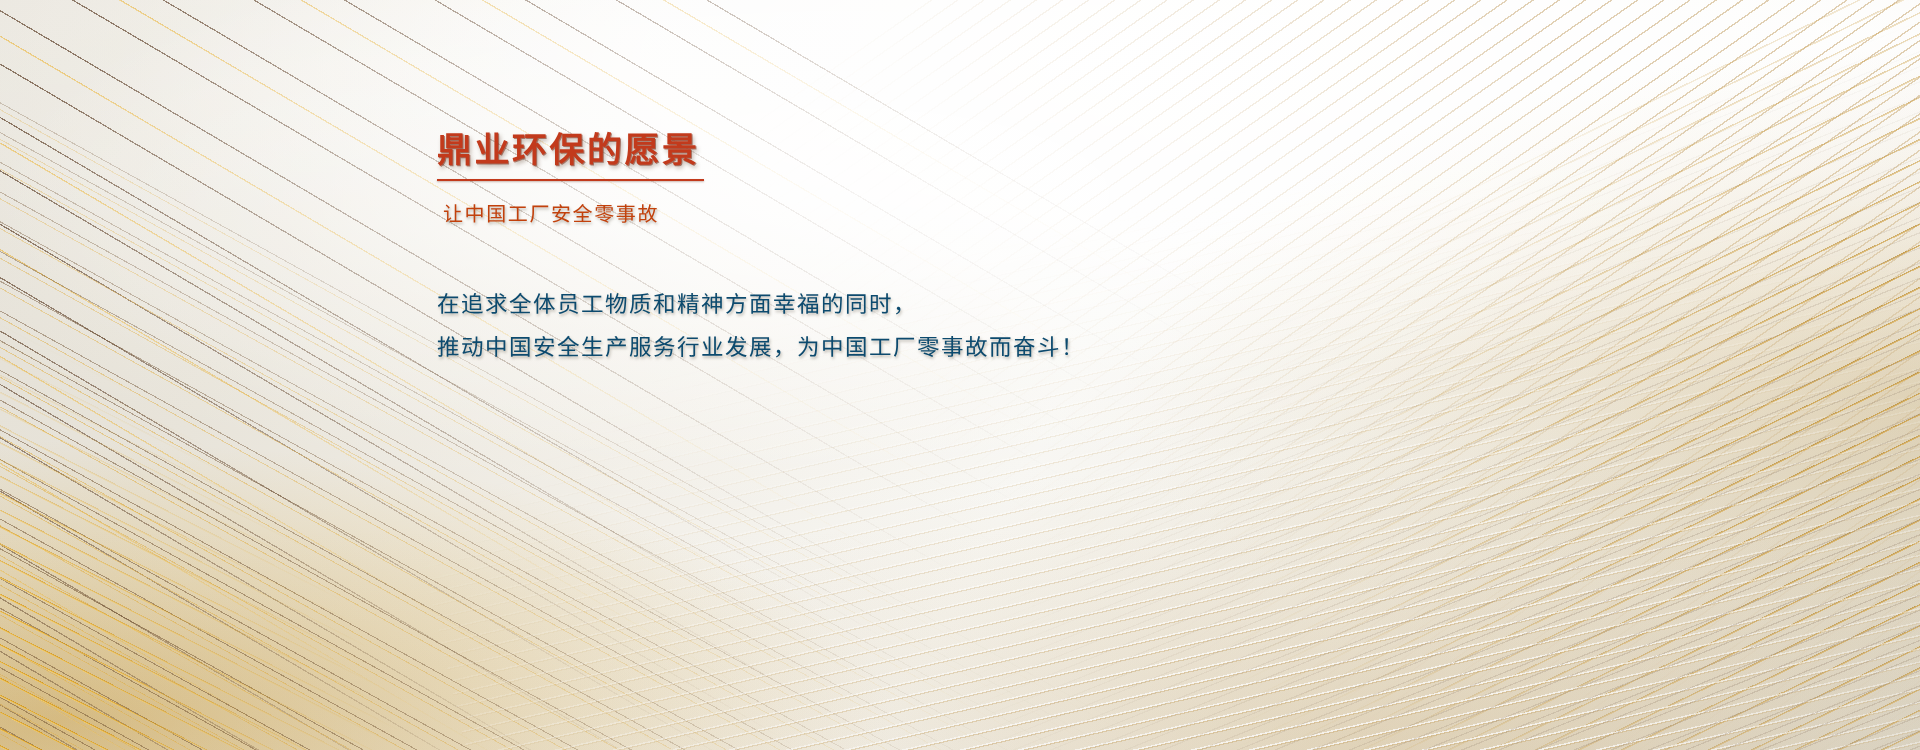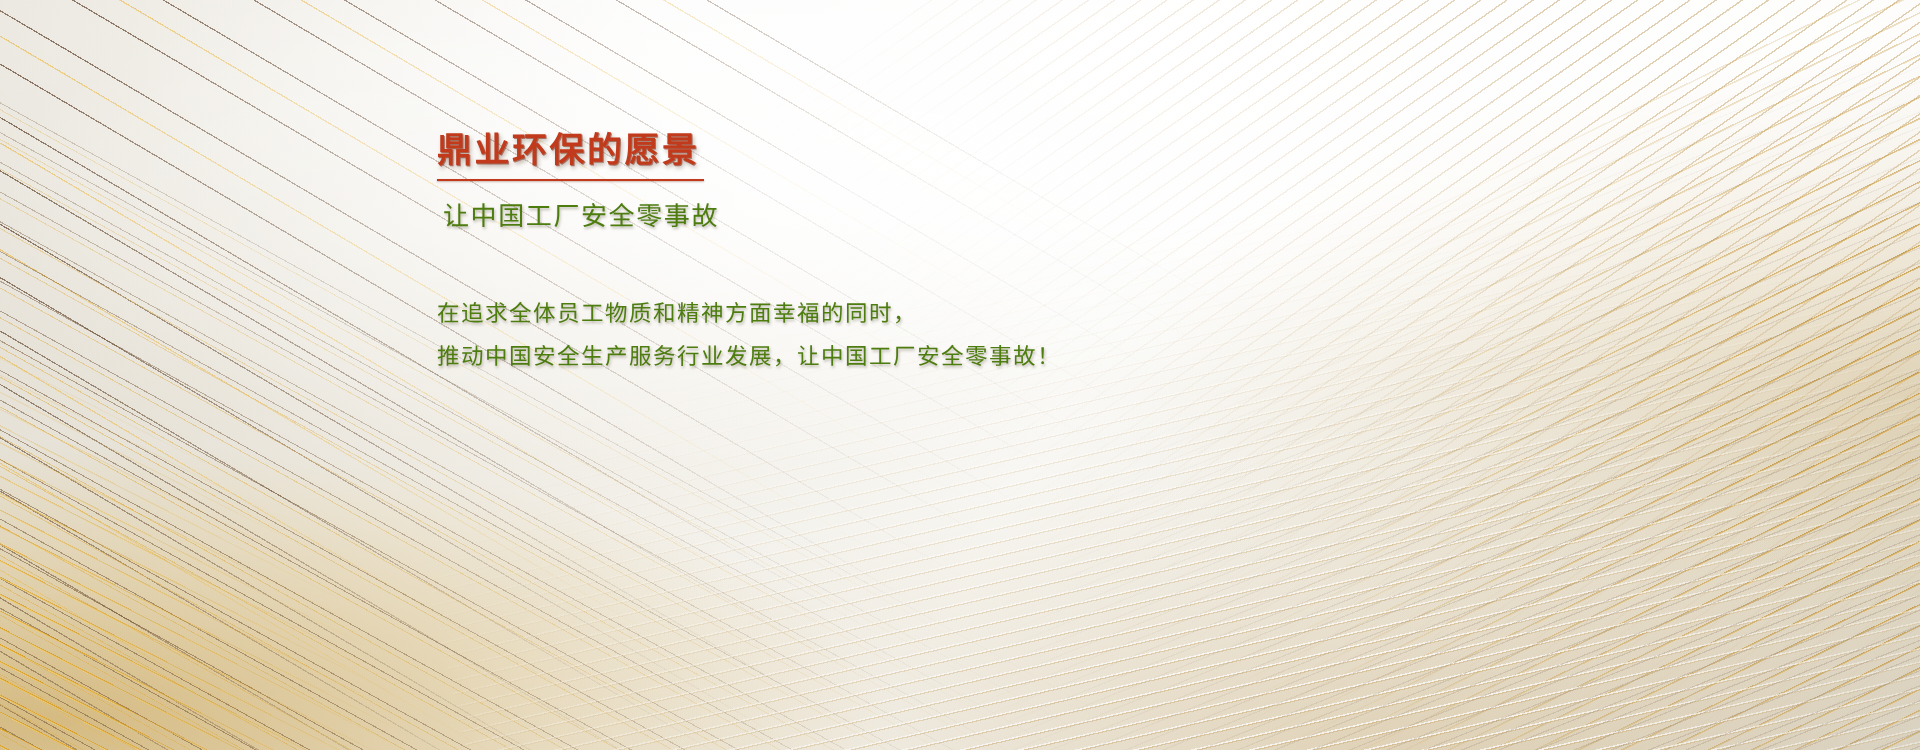--- a/index.html
+++ b/index.html
@@ -250,34 +250,33 @@
     right: -4px;
     bottom: 0;
     height: 2px;
     background: #c23a1c;
     box-shadow: 0 1px 2px rgba(110,50,25,0.35);
   }
 
   .subtitle {
     margin-top: 18px;
     margin-left: 6px;
-    color: #4d7c0f;
-    font-size: 26px;
+    color: #c2410c;
+    font-size: 20px;
     letter-spacing: 1.6px;
     line-height: 1.5;
     white-space: nowrap;
     text-shadow: 1px 2px 3px rgba(90,80,62,0.40);
-    font-family: Liberation Mono, monospace;
   }
 
   .block-mission .body-lines {
     margin-top: 24px;
   }
   .body-line {
-    color: #4d7c0f;
+    color: #0c4a6e;
     font-size: 22.5px;
     letter-spacing: 1.5px;
     line-height: 1.92;
     white-space: nowrap;
     text-shadow: 1px 2px 3px rgba(90,80,62,0.40);
   }
 </style>
 </head>
 <body>
 
@@ -300,18 +299,18 @@
   <div class="content">
 
     <div class="block block-vision">
       <div class="heading">鼎业环保的愿景</div>
       <div class="subtitle">让中国工厂安全零事故</div>
     </div>
 
     <div class="block block-mission">
       <div class="body-lines">
         <div class="body-line">在追求全体员工物质和精神方面幸福的同时，</div>
-        <div class="body-line">推动中国安全生产服务行业发展，让中国工厂安全零事故！</div>
+        <div class="body-line">推动中国安全生产服务行业发展，为中国工厂零事故而奋斗！</div>
       </div>
     </div>
 
   </div>
 </div>
 
 </body></html>

